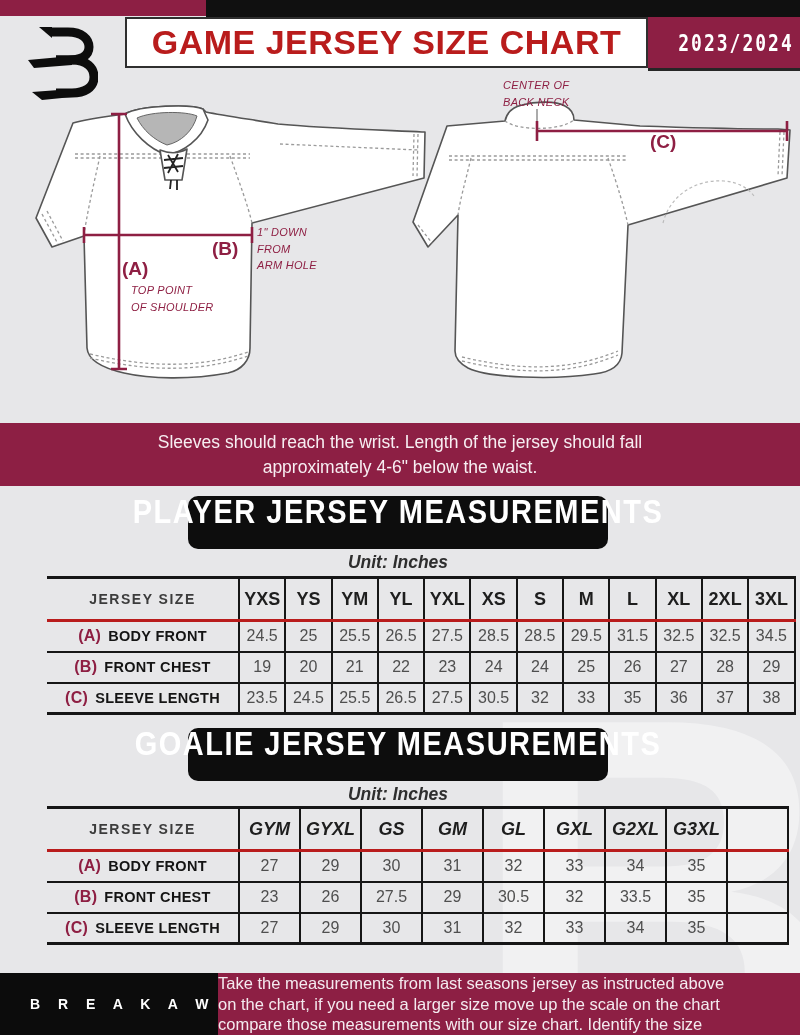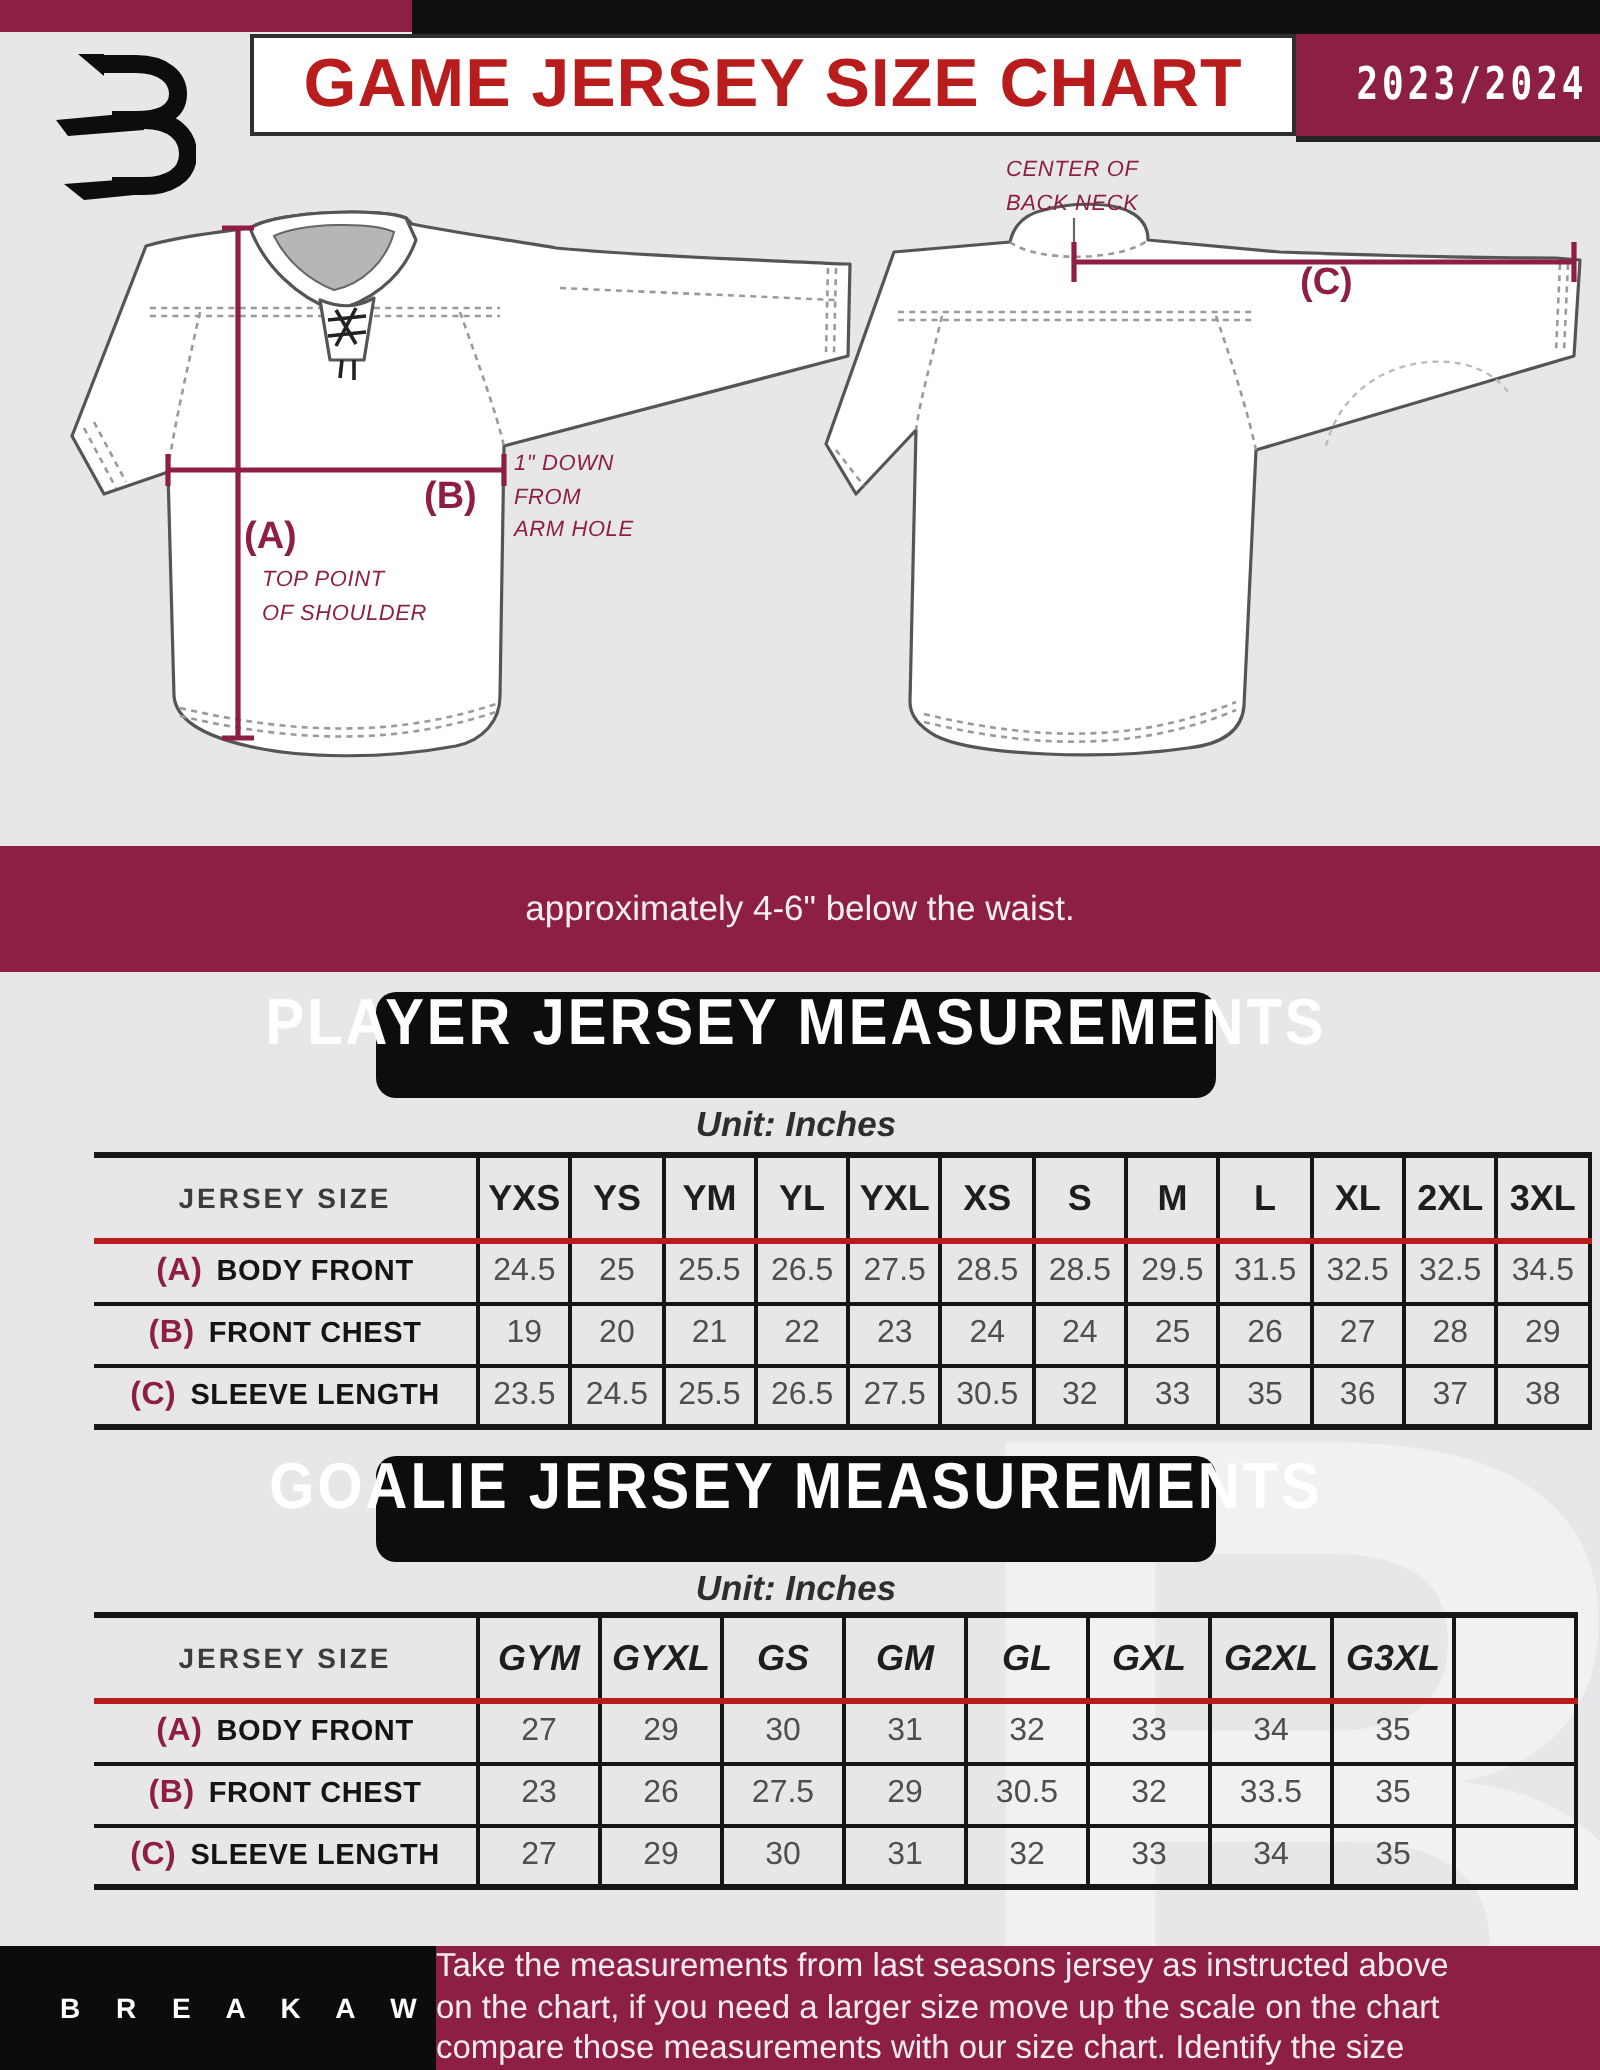--- a/index.html
+++ b/index.html
@@ -154,20 +154,21 @@
   <div>FROM</div>
   <div>ARM HOLE</div>
 </div>
 <div class="diag-label diag-key" style="left:650px;top:131px;">(C)</div>
 <div class="diag-label diag-note" style="left:503px;top:77px;">
   <div>CENTER OF</div>
   <div>BACK NECK</div>
 </div>
 
 <div id="notice" class="abs z1">
+  <div>Sleeves should reach the wrist. Length of the jersey should fall</div>
   <div>approximately 4-6" below the waist.</div>
 </div>
 
 <div class="section-banner abs z1" style="top:496px;">
   <div class="t">PLAYER JERSEY MEASUREMENTS</div>
 </div>
 <div class="unit abs z1" style="top:552px;">Unit: Inches</div>
 <div class="tablewrap abs z1" style="top:576px;">
   <table id="player-table">
     <thead>

